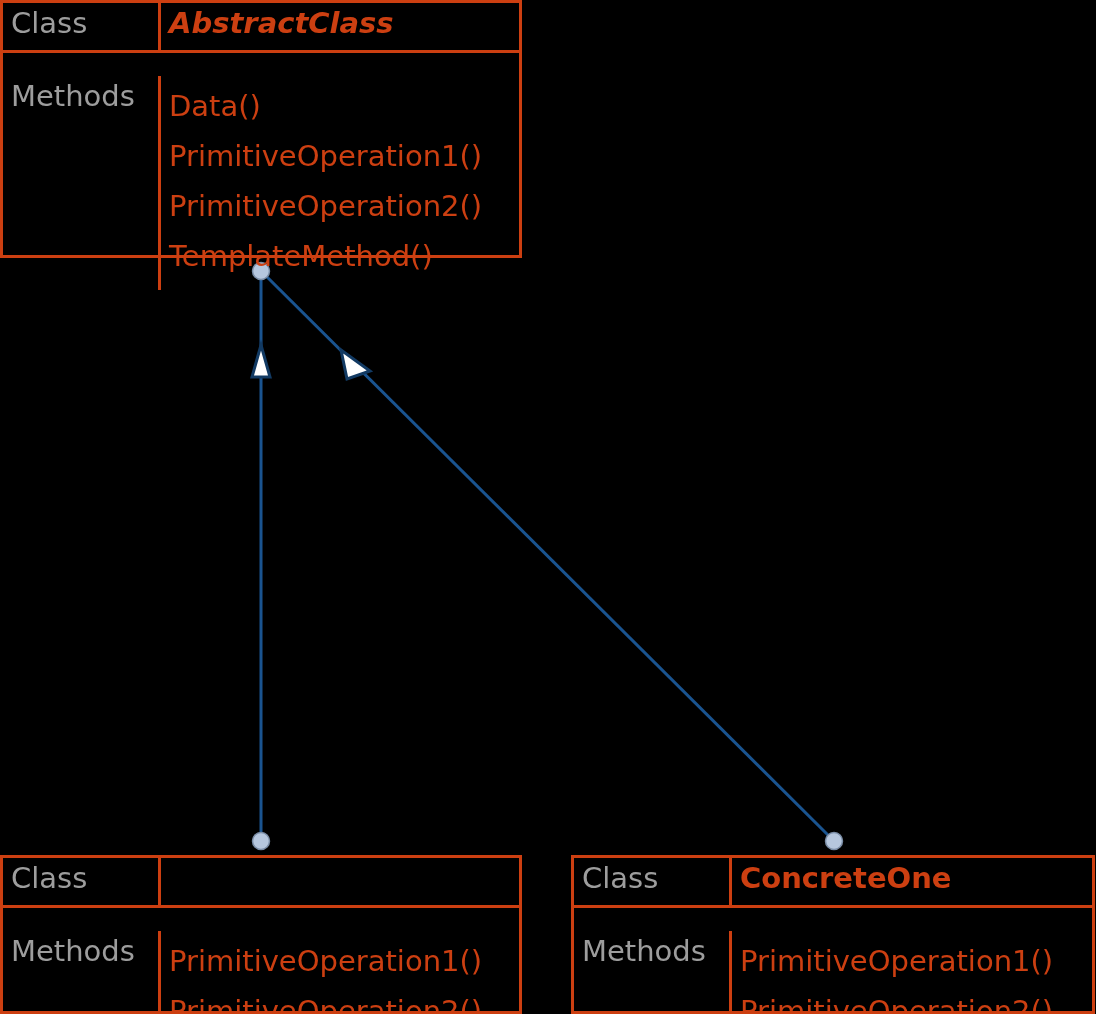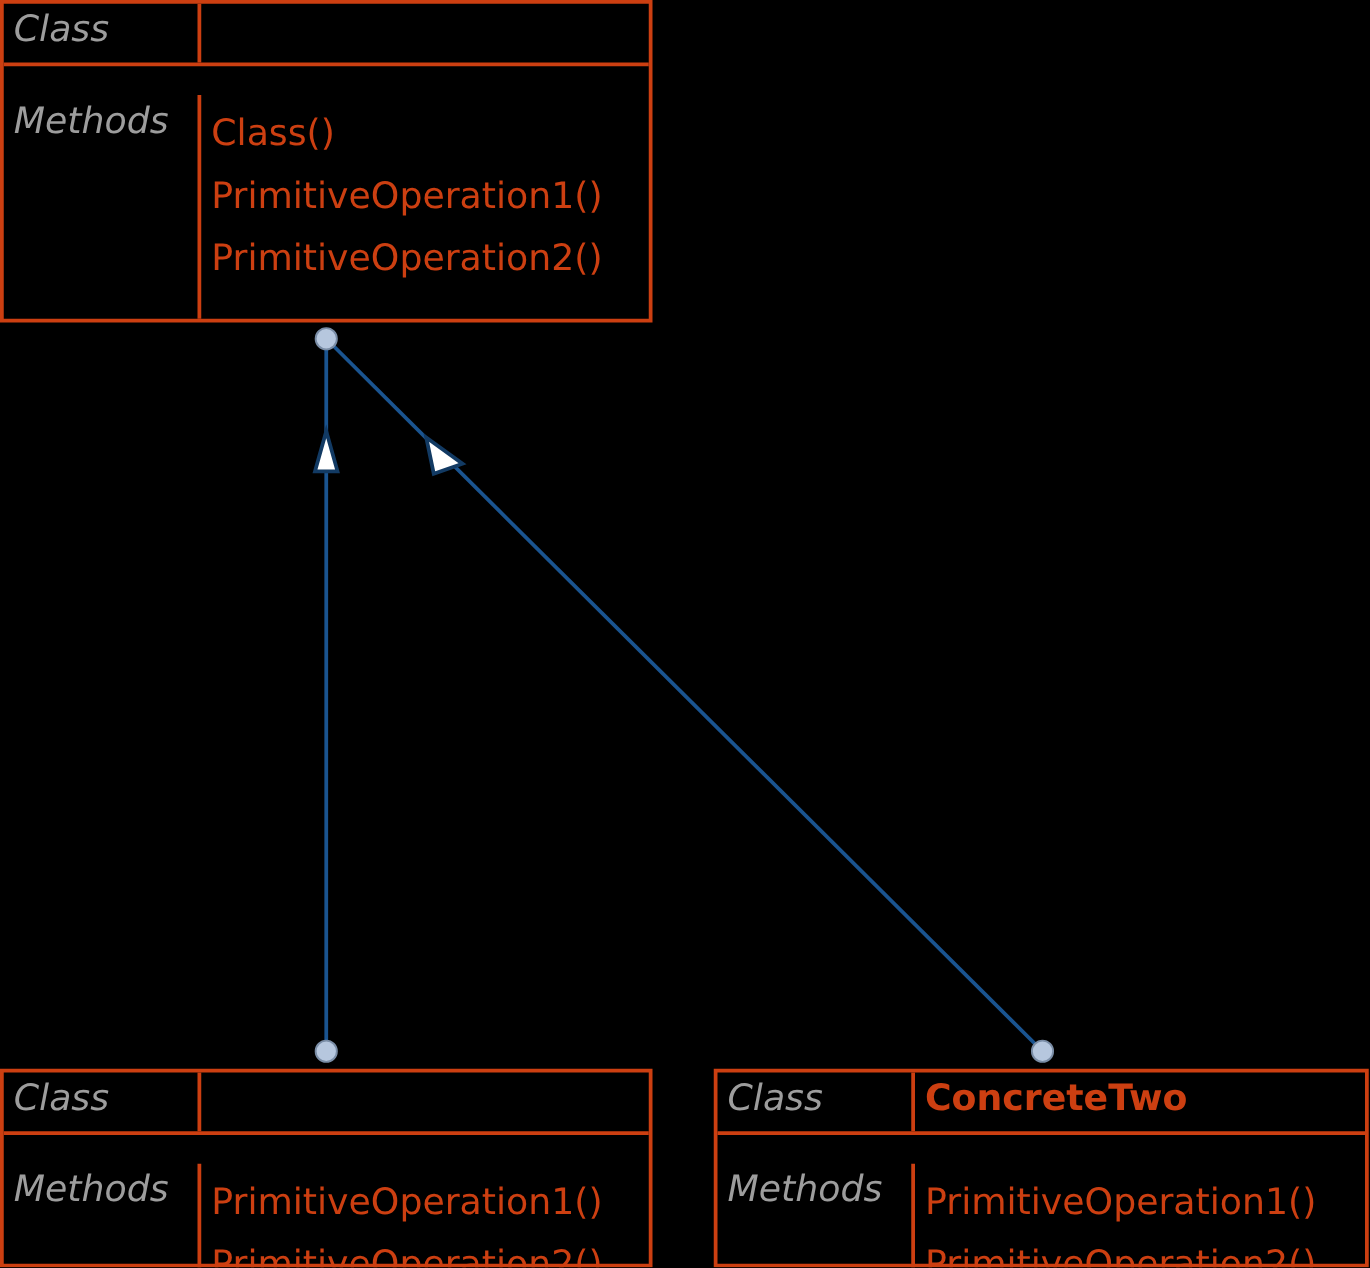--- a/index.html
+++ b/index.html
@@ -49,21 +49,20 @@
     box-sizing: border-box;
     color: #9d9d9d;
     font-size: 29px;
     line-height: 1.0;
     padding: 6px 8px 8px 8px;
     border-right: 3px solid #cc3f11;
     white-space: nowrap;
     flex: 0 0 auto;
     display: flex;
     align-items: flex-start;
-    font-style: italic;
   }
   .row-value {
     box-sizing: border-box;
     padding: 6px 8px 8px 8px;
     flex: 1 1 auto;
     display: flex;
     flex-direction: column;
     justify-content: flex-start;
   }
   .class-name {
@@ -132,27 +131,31 @@
     <circle cx="261" cy="271" r="8.5" fill="#b6c7de" stroke="#7a8da6" stroke-width="1.5"></circle>
 
     <circle cx="261" cy="841" r="8.5" fill="#b6c7de" stroke="#7a8da6" stroke-width="1.5"></circle>
 
     <circle cx="834" cy="841" r="8.5" fill="#b6c7de" stroke="#7a8da6" stroke-width="1.5"></circle>
   </svg>
 
   <div class="class-box" id="box-abstract">
     <div class="box-row header-row">
       <div class="row-label">Class</div>
+      <div class="row-value">
+        <span class="class-name abstract">AbstractClass</span>
+      </div>
     </div>
     <div class="box-row methods-row">
       <div class="row-label">Methods</div>
       <div class="row-value">
-        <span class="method">Class()</span>
+        <span class="method">Data()</span>
         <span class="method">PrimitiveOperation1()</span>
         <span class="method">PrimitiveOperation2()</span>
+        <span class="method">TemplateMethod()</span>
       </div>
     </div>
   </div>
 
   <div class="class-box" id="box-concrete-two">
     <div class="box-row header-row">
       <div class="row-label">Class</div>
     </div>
     <div class="box-row methods-row">
       <div class="row-label">Methods</div>
@@ -160,21 +163,21 @@
         <span class="method">PrimitiveOperation1()</span>
         <span class="method">PrimitiveOperation2()</span>
       </div>
     </div>
   </div>
 
   <div class="class-box" id="box-concrete-one">
     <div class="box-row header-row">
       <div class="row-label">Class</div>
       <div class="row-value">
-        <span class="class-name concrete">ConcreteTwo</span>
+        <span class="class-name concrete">ConcreteOne</span>
       </div>
     </div>
     <div class="box-row methods-row">
       <div class="row-label">Methods</div>
       <div class="row-value">
         <span class="method">PrimitiveOperation1()</span>
         <span class="method">PrimitiveOperation2()</span>
       </div>
     </div>
   </div>

